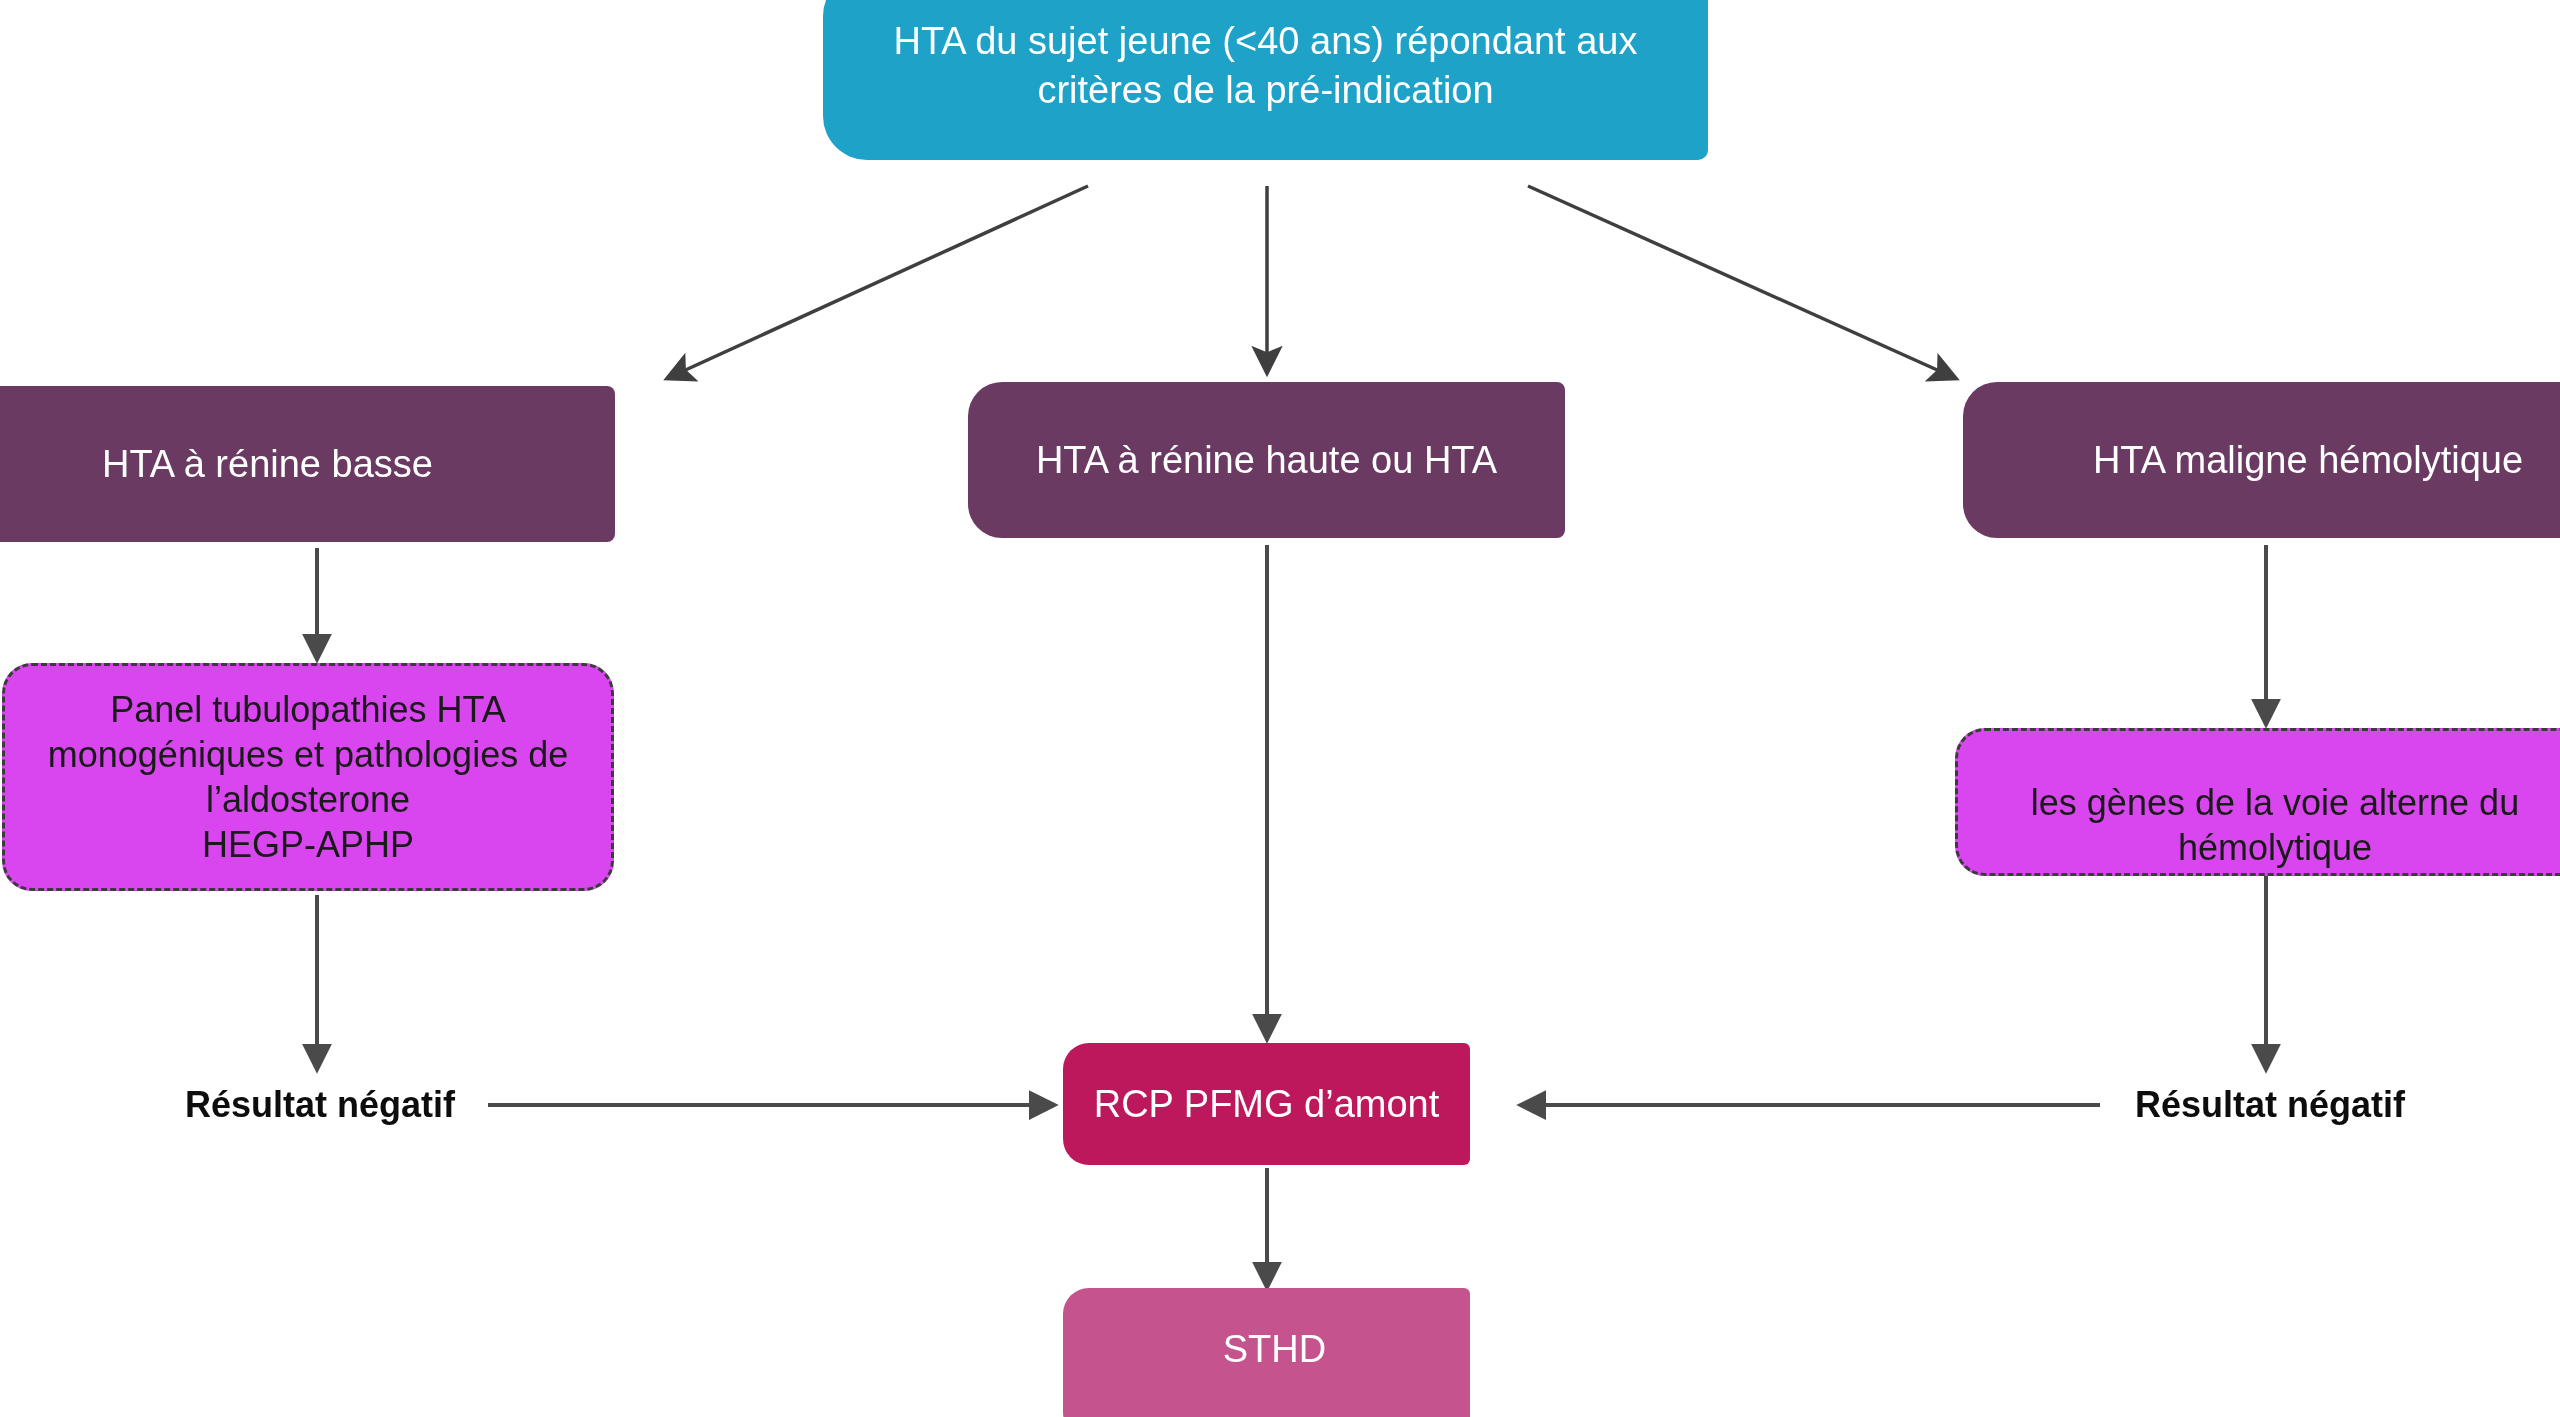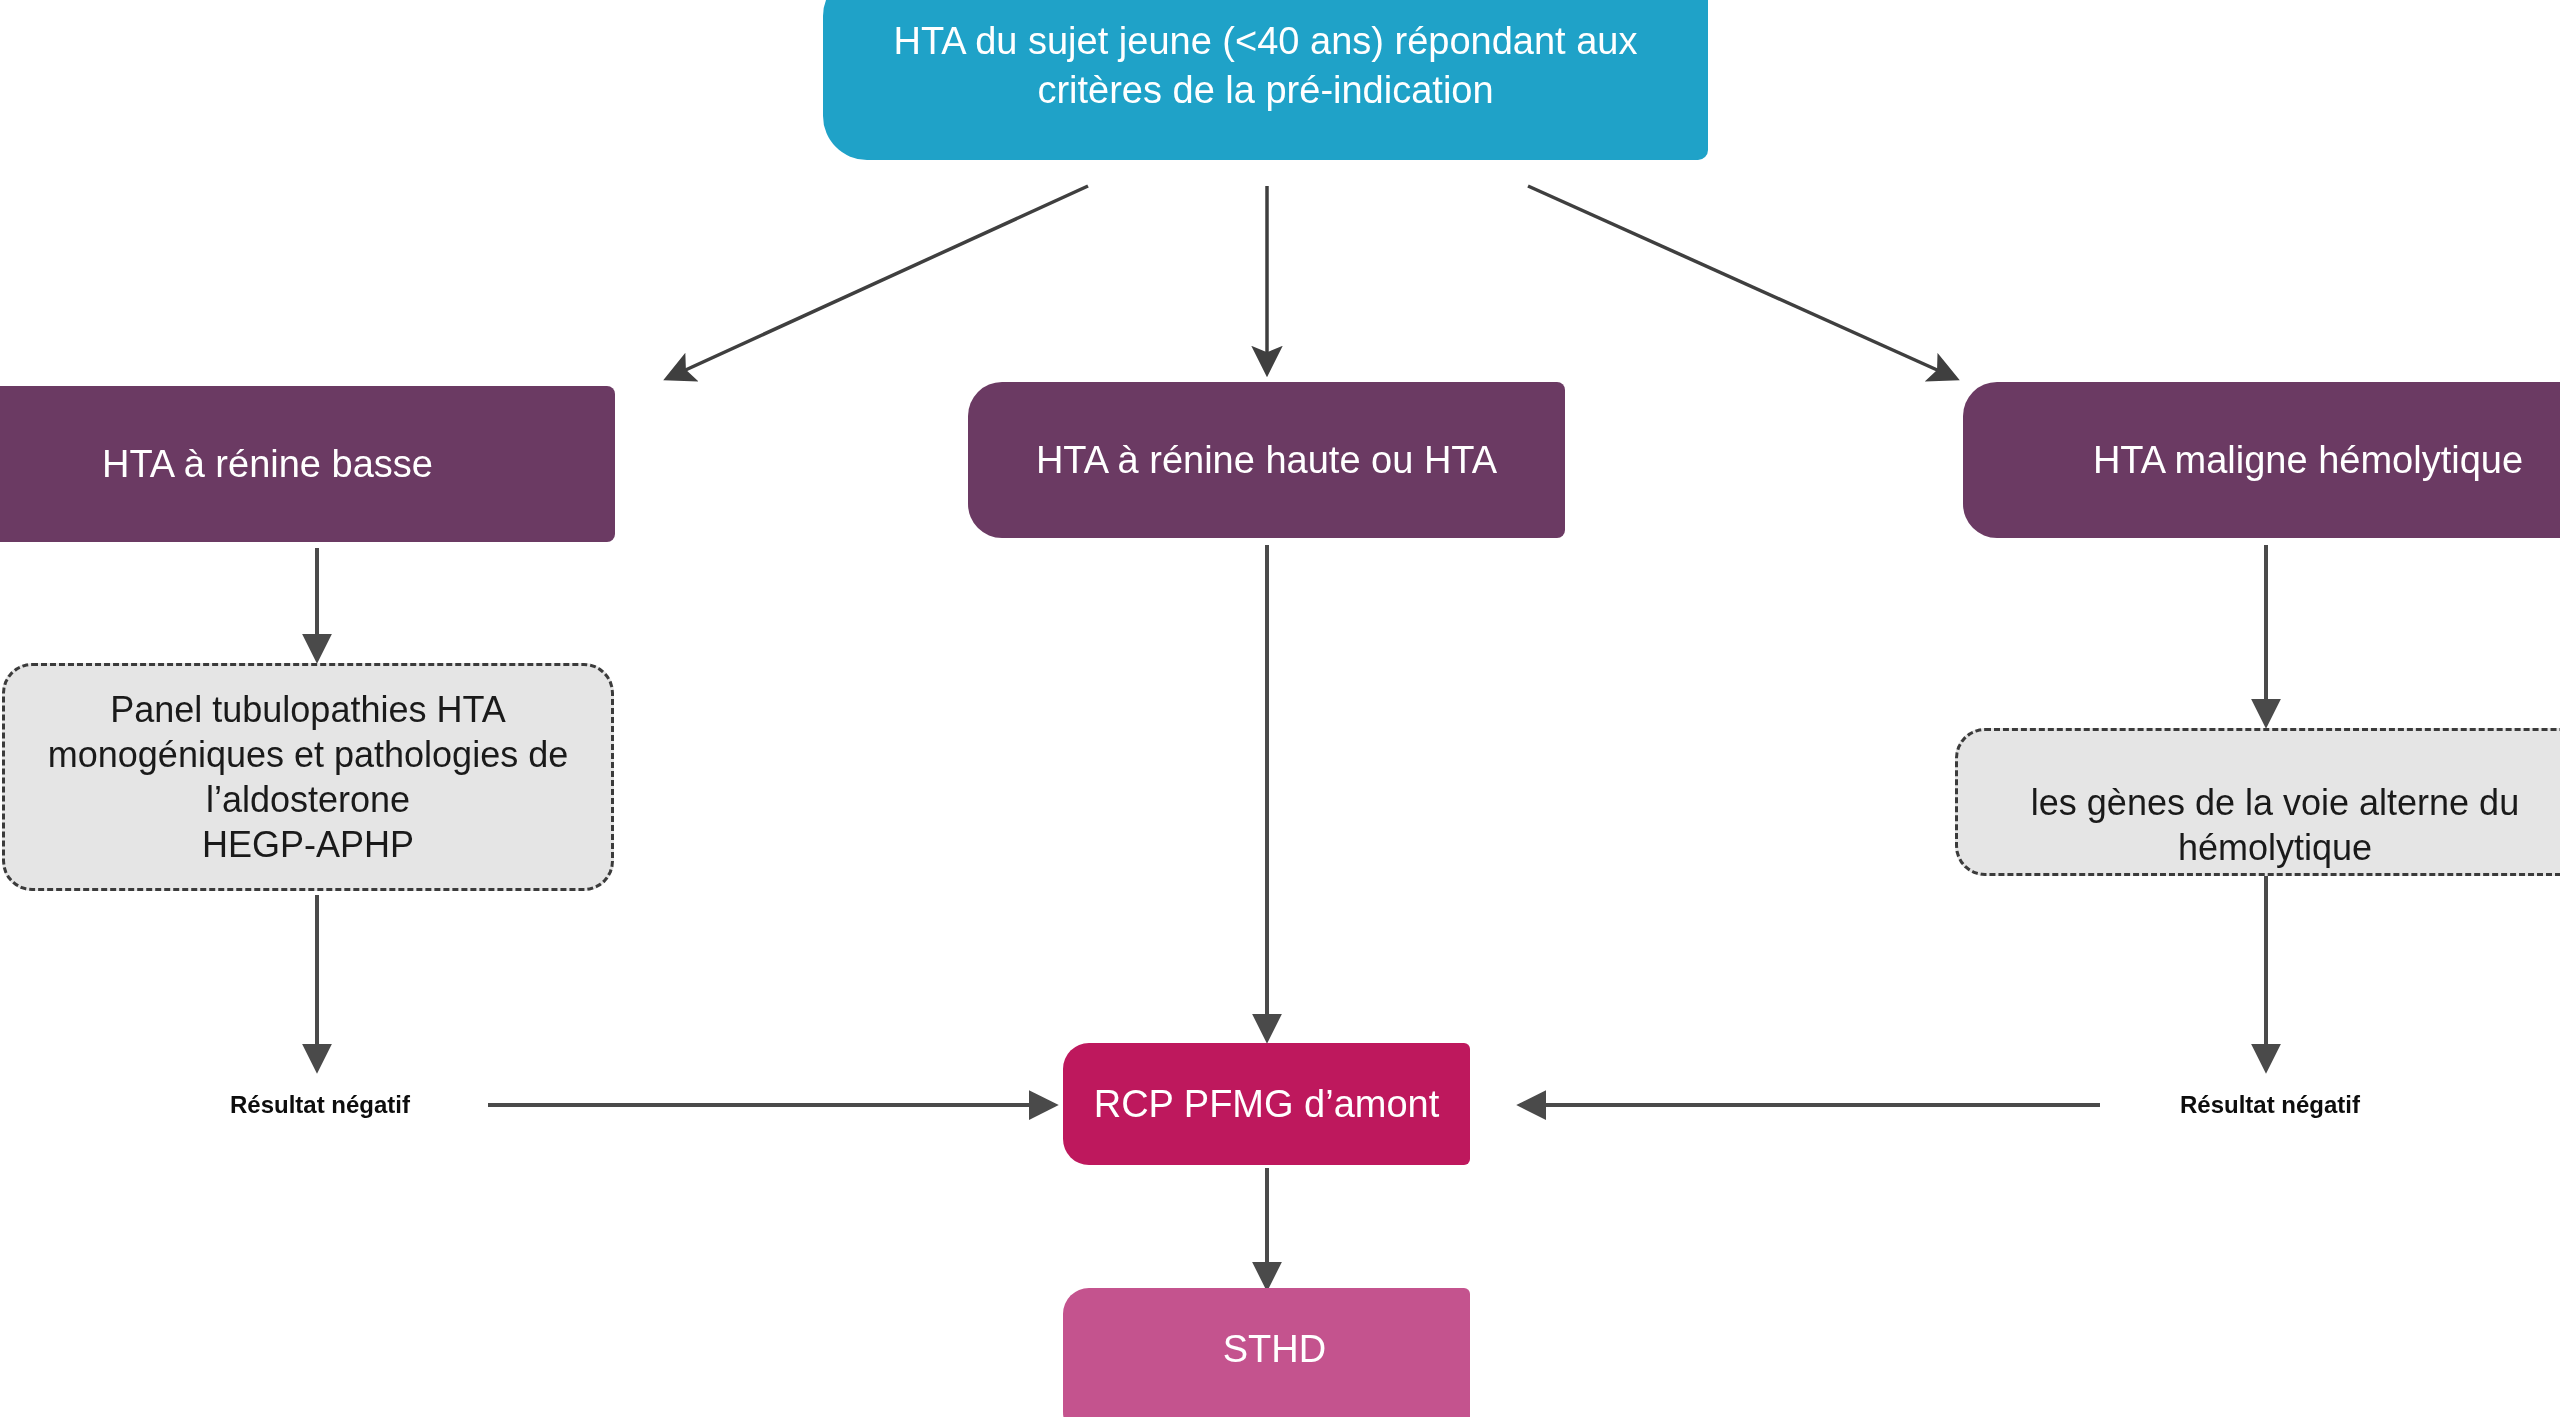--- a/index.html
+++ b/index.html
@@ -35,33 +35,33 @@
     font-size:38px;
   }
   .box-pink{
     background:#C4538E;
     border-radius:26px 6px 6px 26px;
     font-size:38px;
   }
 
   
   .box-dashed{
-    background:#e5e5e5;
+    background:#d946ef;
     border:3px dashed #3b3b3b;
     border-radius:30px;
     color:#1a1a1a;
     font-size:36px;
     line-height:1.25;
   }
   .box-dashed .label{padding:0 26px;}
 
   
   .text-label{
     position:absolute;
-    font-size:24px;
+    font-size:36px;
     font-weight:bold;
     color:#0d0d0d;
     white-space:nowrap;
     display:flex;align-items:center;justify-content:center;
   }
 
   
   #connectors{position:absolute;left:0;top:0;width:2560px;height:1417px;pointer-events:none;}
 </style>
 </head>

